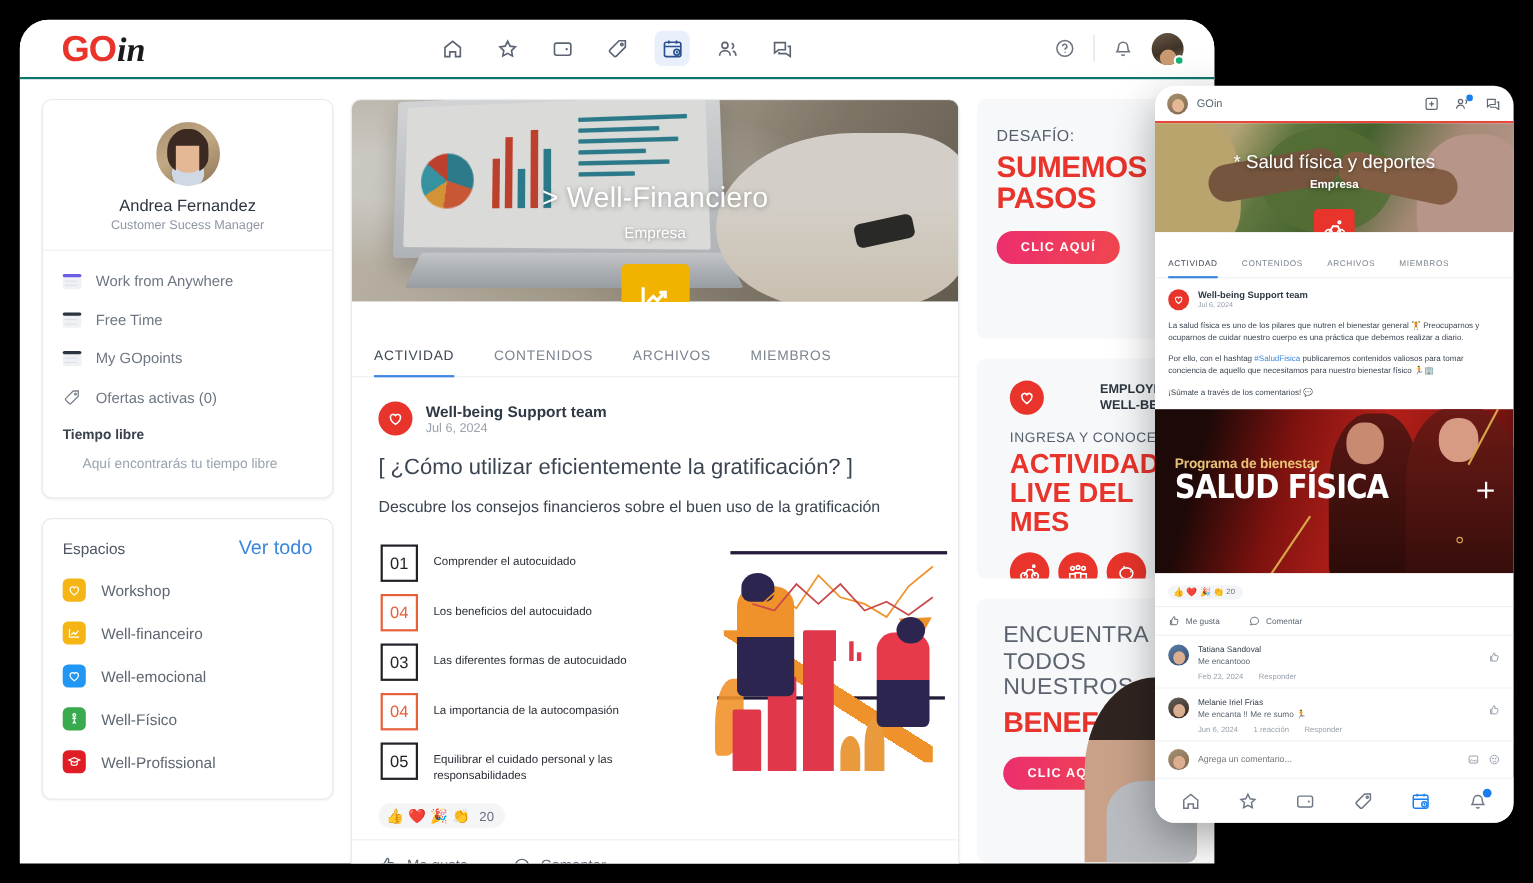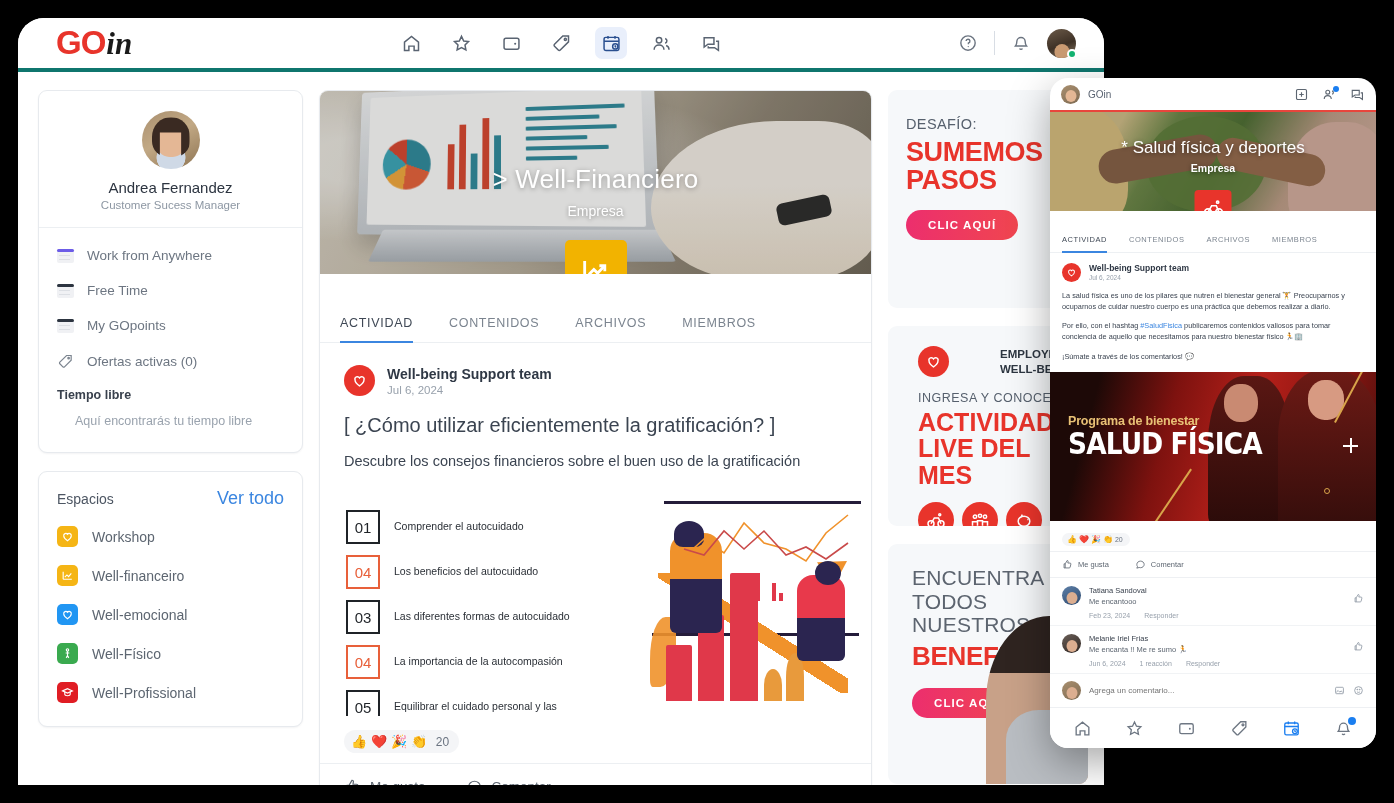--- a/index.html
+++ b/index.html
@@ -15,21 +15,21 @@
   .desktop-window {
     position: absolute; left: 18px; top: 18px;
     width: 1086px; height: 767px;
     background: #ffffff;
     border-radius: 26px 26px 0 0;
     overflow: hidden;
   }
   .topbar {
     position: relative; height: 54px; background: #fff;
     display: flex; align-items: center;
-    border-bottom: 4px solid #0f766e;
+    border-bottom: 2px solid #0f766e;
   }
   .logo { margin-left: 38px; display: flex; align-items: baseline; }
   .logo .go { font-size: 33px; font-weight: 700; color: #e8342b; letter-spacing: -1px; font-family: "Liberation Sans", sans-serif; }
   .logo .in { font-size: 31px; font-weight: 700; color: #1a1a1a; font-style: italic; font-family: "Liberation Serif", serif; margin-left: 1px; }
 
   .topnav { position: absolute; left: 0; right: 0; display: flex; justify-content: center; gap: 18px; }
   .navbtn {
     width: 32px; height: 32px; border-radius: 7px;
     display: flex; align-items: center; justify-content: center;
     color: #5a6472; cursor: pointer;
@@ -179,21 +179,21 @@
     width: 31px; height: 31px; border-radius: 50%; background: #e8342b;
     display: flex; align-items: center; justify-content: center; flex: 0 0 31px;
   }
   .post-ava svg { width: 17px; height: 17px; color: #fff; }
   .post-author { font-size: 14px; font-weight: 700; color: #2f3845; }
   .post-date { font-size: 11.5px; color: #98a1ac; margin-top: 2px; }
   .post-line1 { font-size: 20px; color: #3b4451; margin-top: 18px; }
   .post-line2 { font-size: 14.5px; color: #3b4451; margin-top: 16px; }
 
   .info-img { margin: 22px 0 0; height: 225px; position: relative; background:#fff; overflow:hidden; }
-  .info-list { position: absolute; left: 26px; top: 19px; width: 270px; }
+  .info-list { position: absolute; left: 26px; top: 4px; width: 270px; }
   .info-row { display: flex; align-items: flex-start; gap: 14px; margin-bottom: 11px; }
   .info-num {
     width: 34px; height: 34px; flex: 0 0 34px; border: 2px solid #1f2328;
     display: flex; align-items: center; justify-content: center;
     font-size: 15px; color: #1f2328; font-weight: 400;
   }
   .info-num.alt { border-color: #e8603a; color: #e8603a; }
   .info-text { font-size: 10.5px; color: #2a2f36; line-height: 1.35; padding-top: 9px; }
   .info-art { position: absolute; right: 4px; top: 0; width: 215px; height: 222px; }
   .art-topline { position:absolute; left:12px; right:6px; top:10px; height:3px; background:#241c3a; }

